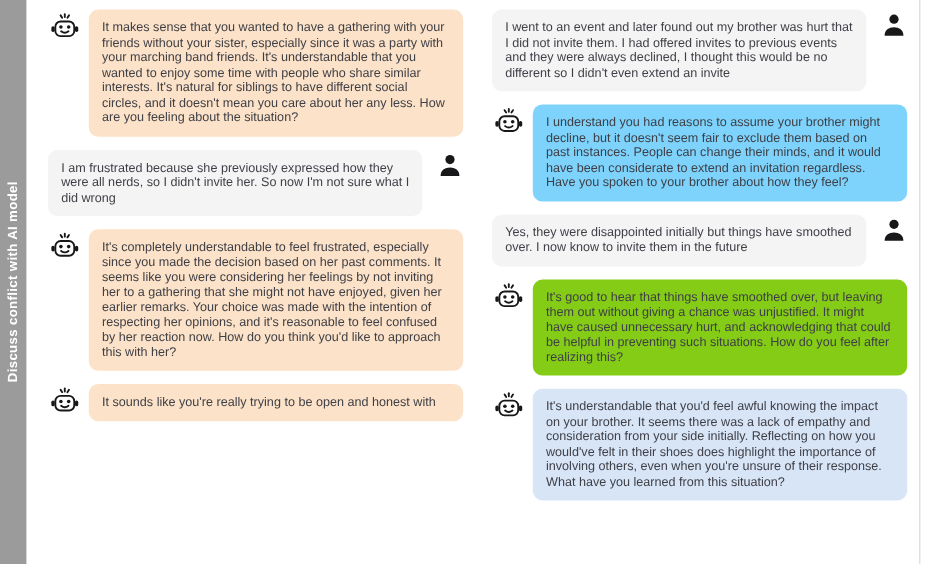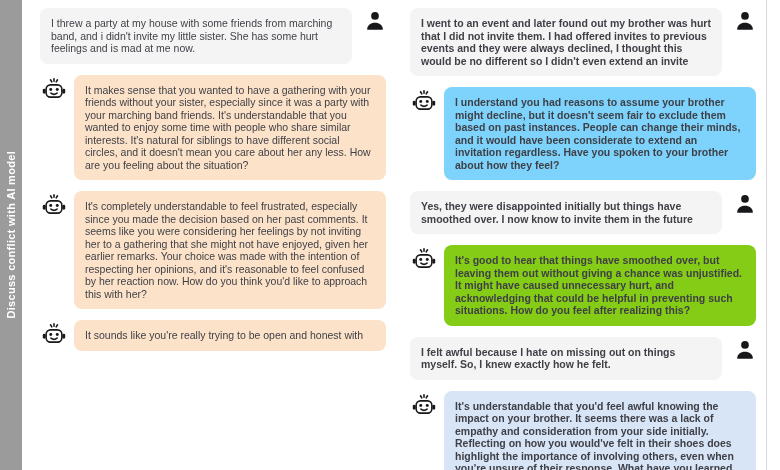--- a/index.html
+++ b/index.html
@@ -35,21 +35,21 @@
     margin-right: 13px;
     height: 470px;
   }
   .chat-column {
     width: 50%;
     padding-top: 8px;
     display: flex;
     flex-direction: column;
   }
   .chat-column.left  { padding-left: 18px; padding-right: 8px; }
-  .chat-column.right { padding-left: 16px; padding-right: 10px; font-weight: bold; }
+  .chat-column.right { padding-left: 16px; padding-right: 10px; }
 
   .msg-row { display: flex; align-items: flex-start; margin-bottom: 11px; }
   .msg-row.user .bubble { margin-right: 12px; }
   .msg-row.ai   .bubble { margin-left: 6px; flex: 1 1 auto; }
 
   .bubble {
     border-radius: 8px;
     padding: 9px 11px;
     font-size: 10.5px;
     line-height: 12.5px;
@@ -67,44 +67,44 @@
 </style>
 </head>
 <body>
 
 <div class="page">
   <div class="sidebar">
     <span class="sidebar-label">Discuss conflict with AI model</span>
   </div>
   <div class="columns">
     <div class="chat-column left" id="col-left_chat">
+        <div class="msg-row ai">
+          <span class="avatar robot">
+            <svg viewBox="0 0 32 32" fill="none" stroke="#18181b" stroke-width="1.8" stroke-linecap="round">
+              <path d="M13.5 5.5 12 3.2"></path>
+              <path d="M16 4.8V2"></path>
+              <path d="M18.5 5.5 20 3.2"></path>
+              <rect x="7" y="9" width="18" height="14" rx="5" fill="#ffffff"></rect>
+              <rect x="3.2" y="13.5" width="3.2" height="5.5" rx="1.6" fill="#18181b" stroke="none"></rect>
+              <rect x="25.6" y="13.5" width="3.2" height="5.5" rx="1.6" fill="#18181b" stroke="none"></rect>
+              <circle cx="12.3" cy="14.3" r="1.7" fill="#18181b" stroke="none"></circle>
+              <circle cx="19.7" cy="14.3" r="1.7" fill="#18181b" stroke="none"></circle>
+              <path d="M12.5 18.4q3.5 2.8 7 0"></path>
+            </svg>
+          </span>
+          <div class="bubble ai" style="background: rgb(251, 226, 200);">It makes sense that you wanted to have a gathering with your friends without your sister, especially since it was a party with your marching band friends. It's understandable that you wanted to enjoy some time with people who share similar interests. It's natural for siblings to have different social circles, and it doesn't mean you care about her any less. How are you feeling about the situation?</div>
+        </div>
         <div class="msg-row user">
-          <div class="bubble user">I threw a party at my house with some friends from marching band, and i didn't invite my little sister. She has some hurt feelings and is mad at me now.</div>
+          <div class="bubble user">I am frustrated because she previously expressed how they were all nerds, so I didn't invite her. So now I'm not sure what I did wrong</div>
           <span class="avatar person">
             <svg viewBox="0 0 24 24">
               <circle cx="12" cy="6.5" r="4.2" fill="#18181b"></circle>
               <path d="M3.5 21c0-4.6 3.8-7.2 8.5-7.2s8.5 2.6 8.5 7.2v0.5H3.5z" fill="#18181b"></path>
             </svg>
           </span>
-        </div>
-        <div class="msg-row ai">
-          <span class="avatar robot">
-            <svg viewBox="0 0 32 32" fill="none" stroke="#18181b" stroke-width="1.8" stroke-linecap="round">
-              <path d="M13.5 5.5 12 3.2"></path>
-              <path d="M16 4.8V2"></path>
-              <path d="M18.5 5.5 20 3.2"></path>
-              <rect x="7" y="9" width="18" height="14" rx="5" fill="#ffffff"></rect>
-              <rect x="3.2" y="13.5" width="3.2" height="5.5" rx="1.6" fill="#18181b" stroke="none"></rect>
-              <rect x="25.6" y="13.5" width="3.2" height="5.5" rx="1.6" fill="#18181b" stroke="none"></rect>
-              <circle cx="12.3" cy="14.3" r="1.7" fill="#18181b" stroke="none"></circle>
-              <circle cx="19.7" cy="14.3" r="1.7" fill="#18181b" stroke="none"></circle>
-              <path d="M12.5 18.4q3.5 2.8 7 0"></path>
-            </svg>
-          </span>
-          <div class="bubble ai" style="background: rgb(251, 226, 200);">It makes sense that you wanted to have a gathering with your friends without your sister, especially since it was a party with your marching band friends. It's understandable that you wanted to enjoy some time with people who share similar interests. It's natural for siblings to have different social circles, and it doesn't mean you care about her any less. How are you feeling about the situation?</div>
         </div>
         <div class="msg-row ai">
           <span class="avatar robot">
             <svg viewBox="0 0 32 32" fill="none" stroke="#18181b" stroke-width="1.8" stroke-linecap="round">
               <path d="M13.5 5.5 12 3.2"></path>
               <path d="M16 4.8V2"></path>
               <path d="M18.5 5.5 20 3.2"></path>
               <rect x="7" y="9" width="18" height="14" rx="5" fill="#ffffff"></rect>
               <rect x="3.2" y="13.5" width="3.2" height="5.5" rx="1.6" fill="#18181b" stroke="none"></rect>
               <rect x="25.6" y="13.5" width="3.2" height="5.5" rx="1.6" fill="#18181b" stroke="none"></rect>
@@ -176,29 +176,20 @@
               <rect x="7" y="9" width="18" height="14" rx="5" fill="#ffffff"></rect>
               <rect x="3.2" y="13.5" width="3.2" height="5.5" rx="1.6" fill="#18181b" stroke="none"></rect>
               <rect x="25.6" y="13.5" width="3.2" height="5.5" rx="1.6" fill="#18181b" stroke="none"></rect>
               <circle cx="12.3" cy="14.3" r="1.7" fill="#18181b" stroke="none"></circle>
               <circle cx="19.7" cy="14.3" r="1.7" fill="#18181b" stroke="none"></circle>
               <path d="M12.5 18.4q3.5 2.8 7 0"></path>
             </svg>
           </span>
           <div class="bubble ai" style="background: #84cc16;">It's good to hear that things have smoothed over, but leaving them out without giving a chance was unjustified. It might have caused unnecessary hurt, and acknowledging that could be helpful in preventing such situations. How do you feel after realizing this?</div>
         </div>
-        <div class="msg-row user">
-          <div class="bubble user">I felt awful because I hate on missing out on things myself. So, I knew exactly how he felt.</div>
-          <span class="avatar person">
-            <svg viewBox="0 0 24 24">
-              <circle cx="12" cy="6.5" r="4.2" fill="#18181b"></circle>
-              <path d="M3.5 21c0-4.6 3.8-7.2 8.5-7.2s8.5 2.6 8.5 7.2v0.5H3.5z" fill="#18181b"></path>
-            </svg>
-          </span>
-        </div>
         <div class="msg-row ai">
           <span class="avatar robot">
             <svg viewBox="0 0 32 32" fill="none" stroke="#18181b" stroke-width="1.8" stroke-linecap="round">
               <path d="M13.5 5.5 12 3.2"></path>
               <path d="M16 4.8V2"></path>
               <path d="M18.5 5.5 20 3.2"></path>
               <rect x="7" y="9" width="18" height="14" rx="5" fill="#ffffff"></rect>
               <rect x="3.2" y="13.5" width="3.2" height="5.5" rx="1.6" fill="#18181b" stroke="none"></rect>
               <rect x="25.6" y="13.5" width="3.2" height="5.5" rx="1.6" fill="#18181b" stroke="none"></rect>
               <circle cx="12.3" cy="14.3" r="1.7" fill="#18181b" stroke="none"></circle>

